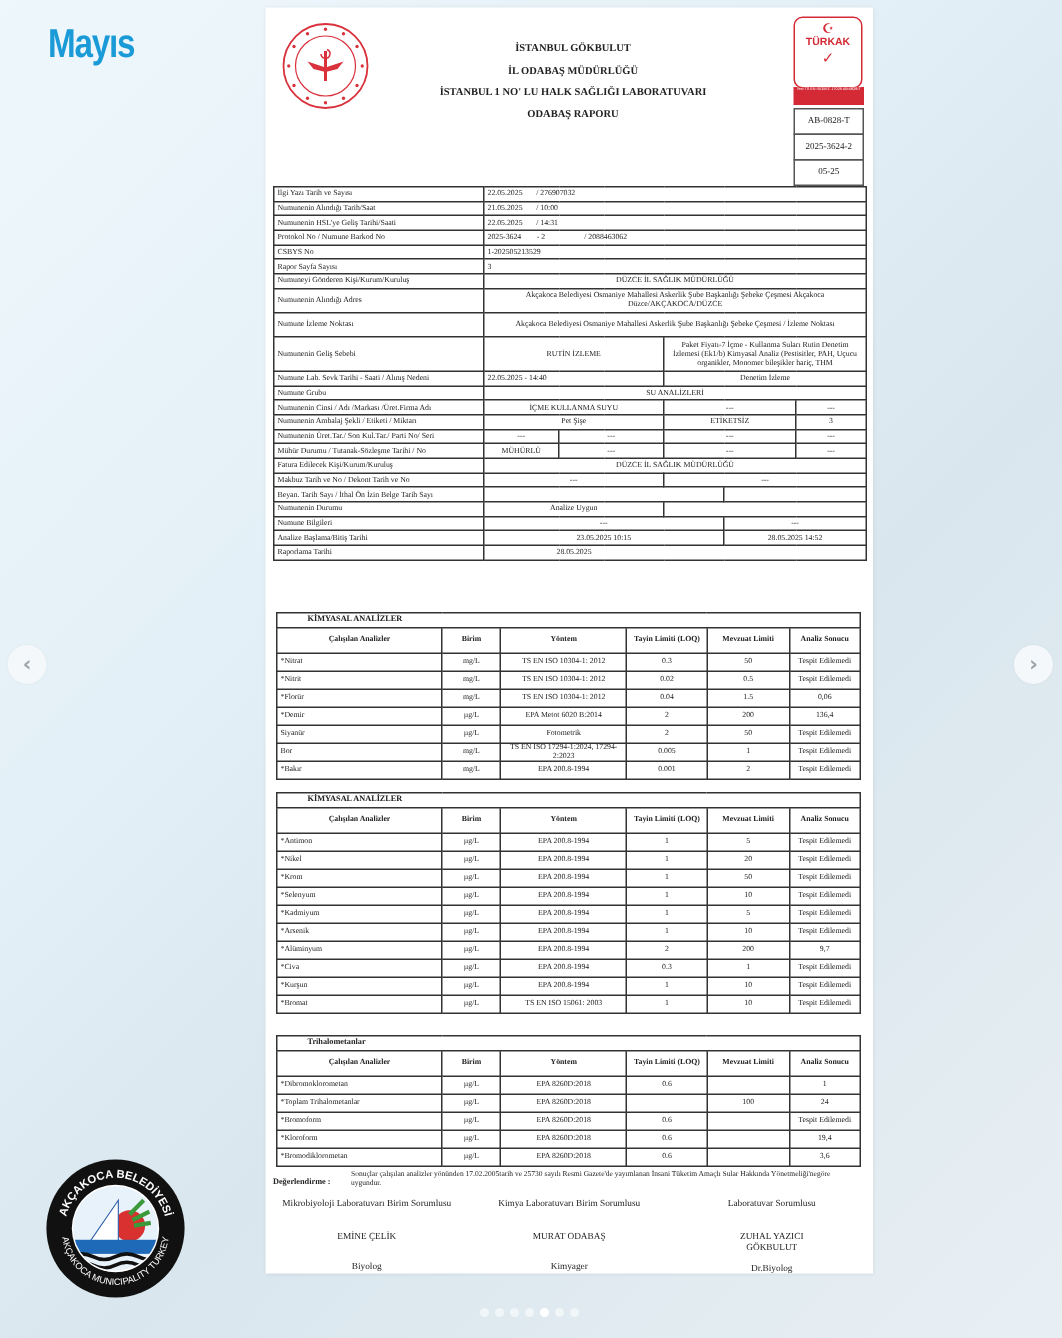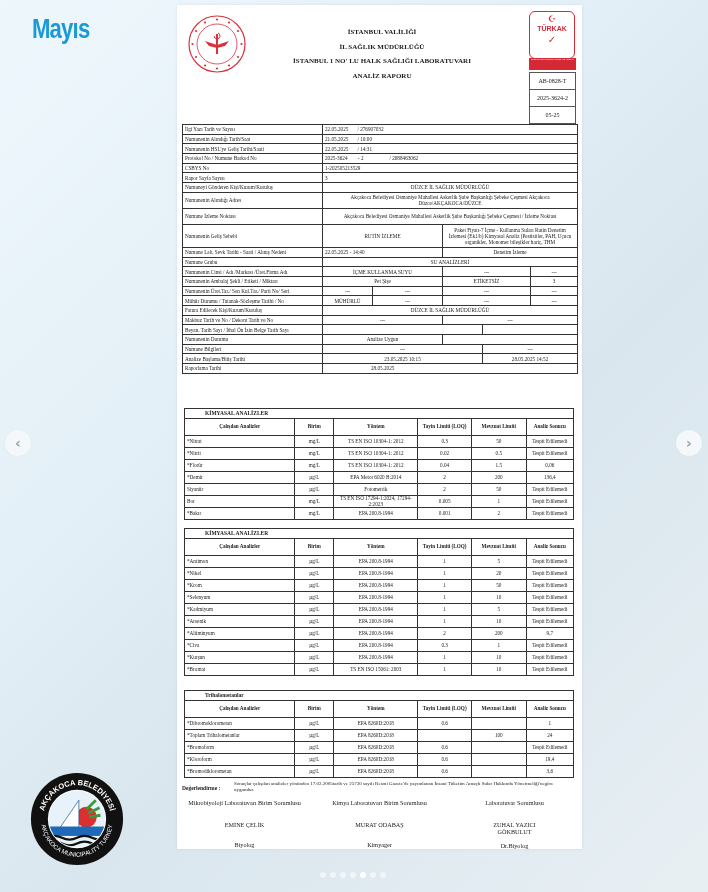--- a/index.html
+++ b/index.html
@@ -146,24 +146,24 @@
         <circle cx="5.5" cy="30" r="1.1"></circle>
           <circle cx="9" cy="17" r="1.1"></circle>
           <circle cx="18" cy="8.5" r="1.1"></circle>
       </g>
       <path d="M 18 27 L 30 31 L 42 27 L 38 32 L 30 34 L 22 32 Z" fill="#d9323c"></path>
       <rect x="29" y="20" width="2" height="20" fill="#d9323c"></rect>
       <path d="M 27 22 a 3 3 0 1 0 4 -3" stroke="#d9323c" stroke-width="1" fill="none"></path>
     </svg>
 
     <div class="hdr-text">
-      <div>İSTANBUL VALİLİĞİ</div>
-      <div>İL SAĞLIK MÜDÜRLÜĞÜ</div>
+      <div>İSTANBUL GÖKBULUT</div>
+      <div>İL ODABAŞ MÜDÜRLÜĞÜ</div>
       <div>İSTANBUL 1 NO' LU HALK SAĞLIĞI LABORATUVARI</div>
-      <div>ANALİZ RAPORU</div>
+      <div>ODABAŞ RAPORU</div>
     </div>
 
     <div class="turkak">
       <div class="moon">☪</div>
       <div class="name">TÜRKAK</div>
       <div class="check">✓</div>
     </div>
     <div class="turkak-band">Test TS EN ISO/IEC 17025 AB-0828-T</div>
     <div class="codebox" style="top:67px">AB-0828-T</div>
     <div class="codebox" style="top:84px">2025-3624-2</div>

